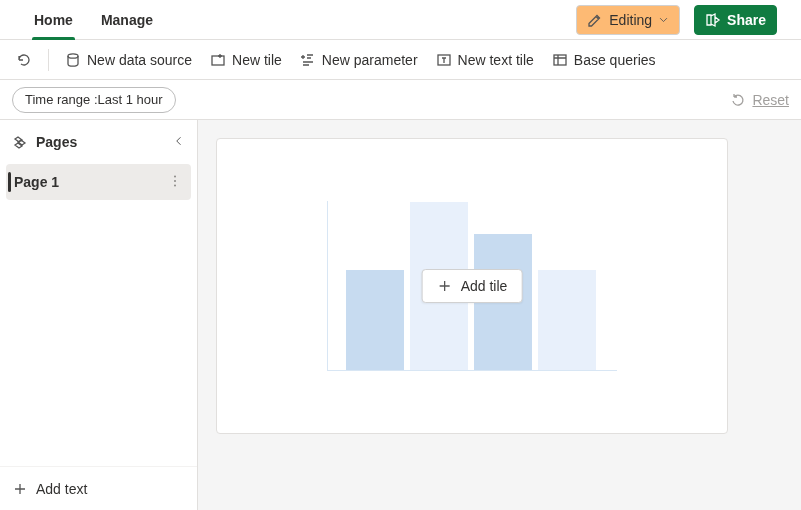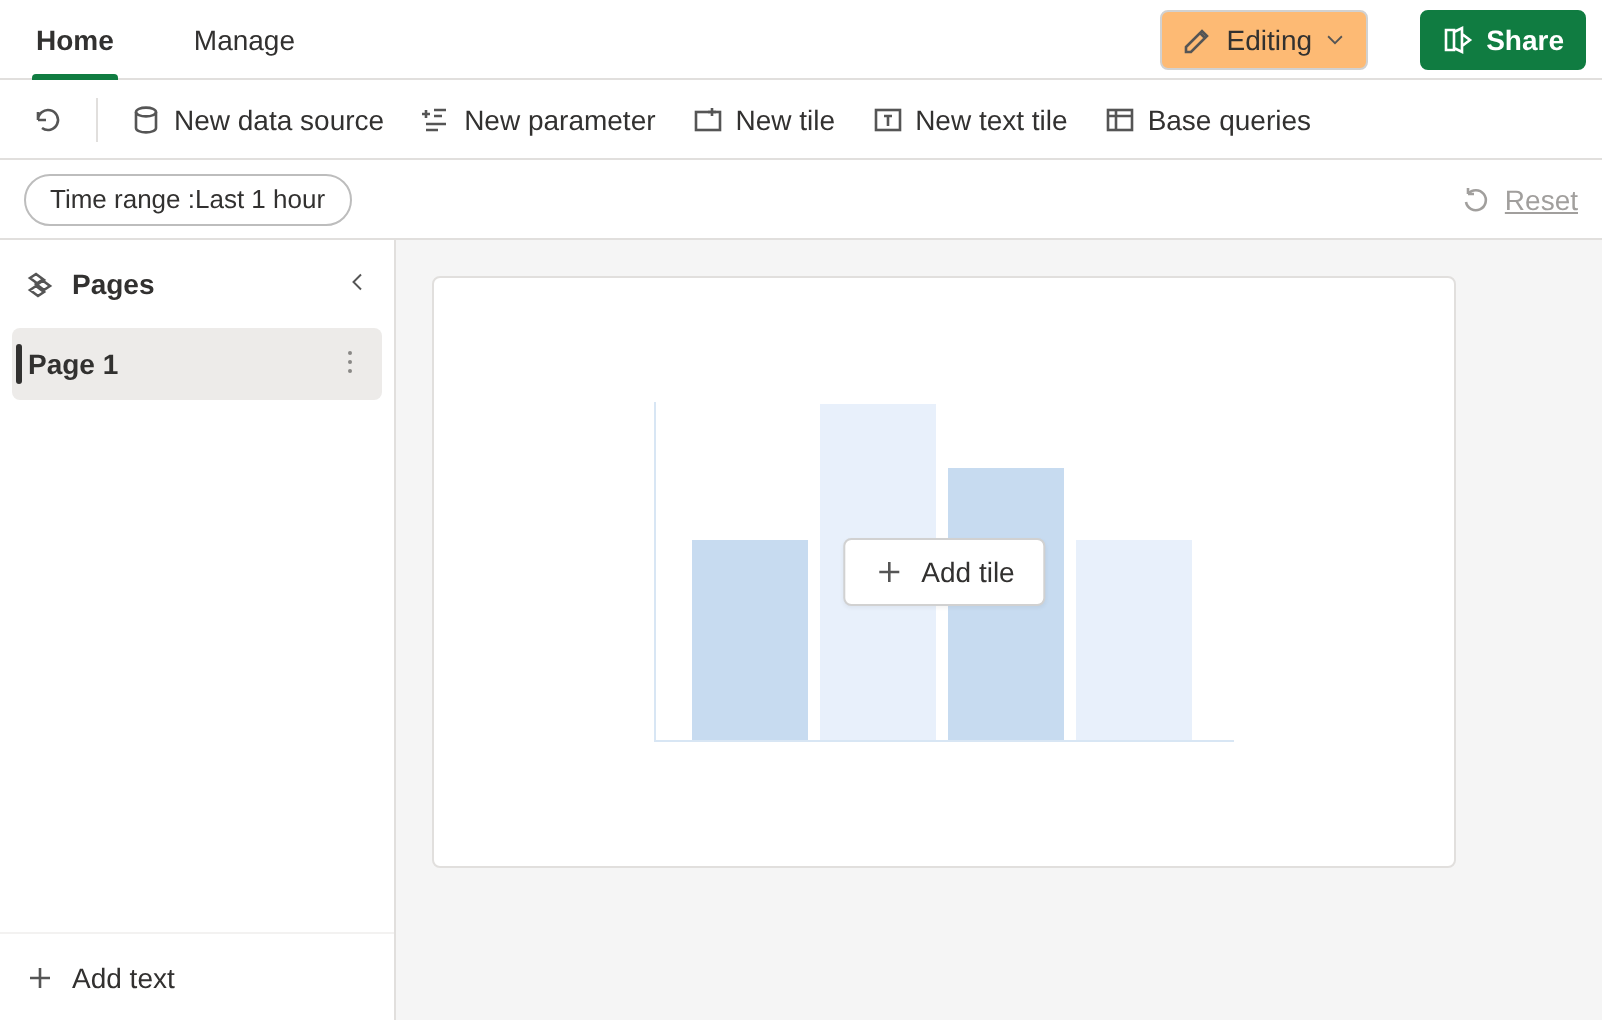--- a/index.html
+++ b/index.html
@@ -10,29 +10,30 @@
     font-size: 14px;
     color: #323130;
     background: #faf9f8;
     overflow: hidden;
   }
   .top-tabs {
     display: flex; align-items: center;
     height: 40px;
     background: #fff;
     border-bottom: 1px solid #e1dfdd;
-    padding: 0 8px;
-    gap: 20px;
+    padding: 0 24px;
+    gap: 8px;
   }
   .tab {
     padding: 0 10px;
     height: 40px;
     display: flex; align-items: center;
     cursor: pointer;
     font-size: 14px;
+    font-weight: bold;
   }
   .tab.active {
     font-weight: 600;
     position: relative;
   }
   .tab.active::after {
     content: "";
     position: absolute;
     left: 8px; right: 8px; bottom: 0;
     height: 3px;
@@ -241,30 +242,30 @@
   <div class="divider"></div>
   <div class="tool">
     <svg class="icon" viewBox="0 0 16 16">
         <ellipse cx="8" cy="4" rx="5" ry="2.2"></ellipse>
         <path d="M3 4 L3 12 A5 2.2 0 0 0 13 12 L13 4"></path>
       </svg>
     <span>New data source</span>
   </div>
   <div class="tool">
     <svg class="icon" viewBox="0 0 16 16">
-        <path d="M3 3 L3 7 M5 5 L1 5 M7 3 L13 3 M7 6 L11 6 M3 10 L13 10 M3 13 L9 13"></path>
-      </svg>
-    <span>New parameter</span>
-  </div>
-  <div class="tool">
-    <svg class="icon" viewBox="0 0 16 16">
         <rect x="2" y="4" width="12" height="9"></rect>
         <path d="M10 2 L10 6 M8 4 L12 4"></path>
       </svg>
     <span>New tile</span>
+  </div>
+  <div class="tool">
+    <svg class="icon" viewBox="0 0 16 16">
+        <path d="M3 3 L3 7 M5 5 L1 5 M7 3 L13 3 M7 6 L11 6 M3 10 L13 10 M3 13 L9 13"></path>
+      </svg>
+    <span>New parameter</span>
   </div>
   <div class="tool">
     <svg class="icon" viewBox="0 0 16 16">
         <rect x="2" y="3" width="12" height="10"></rect>
         <path d="M6 6 L10 6 M8 6 L8 11"></path>
       </svg>
     <span>New text tile</span>
   </div>
   <div class="tool">
     <svg class="icon" viewBox="0 0 16 16">

